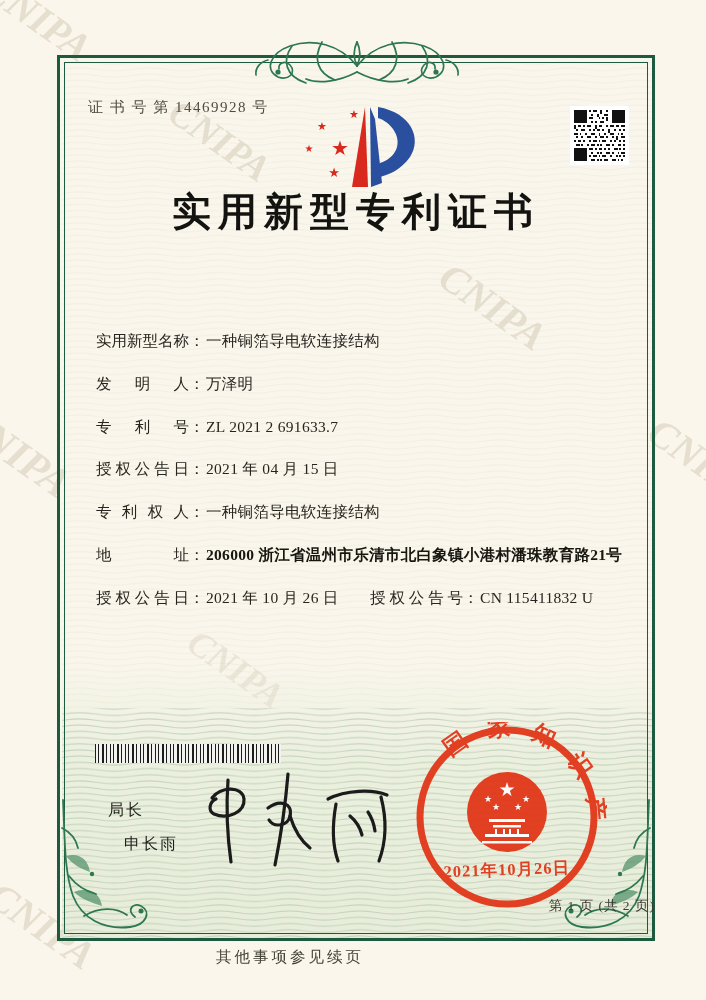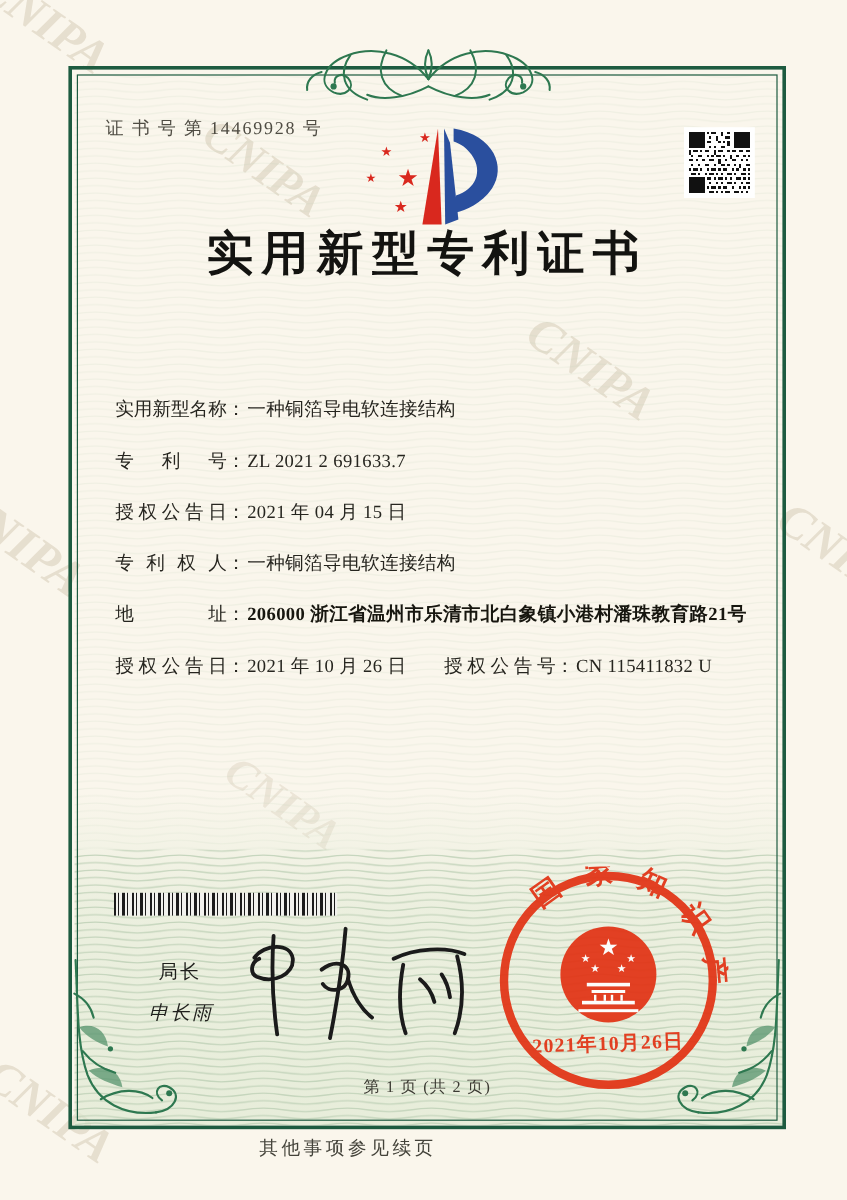--- a/index.html
+++ b/index.html
@@ -67,26 +67,26 @@
   .bodytext p{margin:0;text-indent:2em;}
   
   .barcode{
     position:absolute;left:95px;top:744px;width:186px;height:19px;
     background:repeating-linear-gradient(90deg,
       #1c1c1c 0 1.5px,#f2f2ee 1.5px 3px,
       #1c1c1c 3px 4px,#f2f2ee 4px 7px,
       #1c1c1c 7px 9.5px,#f2f2ee 9.5px 11px,
       #1c1c1c 11px 12px,#f2f2ee 12px 15px);
   }
-  .sign-title{position:absolute;left:132px;top:800px;font-size:16px;color:#1f1f1c;font-family:"Liberation Sans",sans-serif;letter-spacing:2px;}
-  .sign-name{position:absolute;left:124px;top:834px;font-size:16px;color:#1f1f1c;font-family:"Liberation Sans",sans-serif;letter-spacing:2px;font-style:italic;}
+  .sign-title{position:absolute;left:108px;top:800px;font-size:16px;color:#1f1f1c;font-family:"Liberation Sans",sans-serif;letter-spacing:2px;}
+  .sign-name{position:absolute;left:124px;top:834px;font-size:16px;color:#1f1f1c;font-family:"Liberation Sans",sans-serif;letter-spacing:2px;}
   .signature{position:absolute;left:190px;top:768px;}
   .seal{position:absolute;left:407px;top:722px;opacity:0.93;}
   .page-info{
-    position:absolute;left:57px;top:897px;width:598px;text-align:center;
+    position:absolute;left:57px;top:897px;width:598px;text-align:right;
     font-size:13.5px;color:#3c3b33;letter-spacing:1px;
   }
   .foot-note{
     position:absolute;left:0;top:947px;width:580px;text-align:center;
     font-size:15.5px;color:#44433a;letter-spacing:3px;
   }
 </style>
 </head>
 <body>
 
@@ -201,20 +201,23 @@
     </g>
   </svg>
 
   <div class="title">实用新型专利证书</div>
 
   <div class="fields">
     <div class="frow">
       <span class="flabel">实用新型名称</span><span class="fcolon">：</span><span class="fval">一种铜箔导电软连接结构</span>
     </div>
     <div class="frow">
+      <span class="flabel">发明人</span><span class="fcolon">：</span><span class="fval">万泽明</span>
+    </div>
+    <div class="frow">
       <span class="flabel">专利号</span><span class="fcolon">：</span><span class="fval">ZL 2021 2 691633.7</span>
     </div>
     <div class="frow">
       <span class="flabel">授权公告日</span><span class="fcolon">：</span><span class="fval">2021 年 04 月 15 日</span>
     </div>
     <div class="frow">
       <span class="flabel">专利权人</span><span class="fcolon">：</span><span class="fval">一种铜箔导电软连接结构</span>
     </div>
     <div class="frow">
       <span class="flabel">地址</span><span class="fcolon">：</span><span class="fval bold">206000 浙江省温州市乐清市北白象镇小港村潘珠教育路21号</span>

